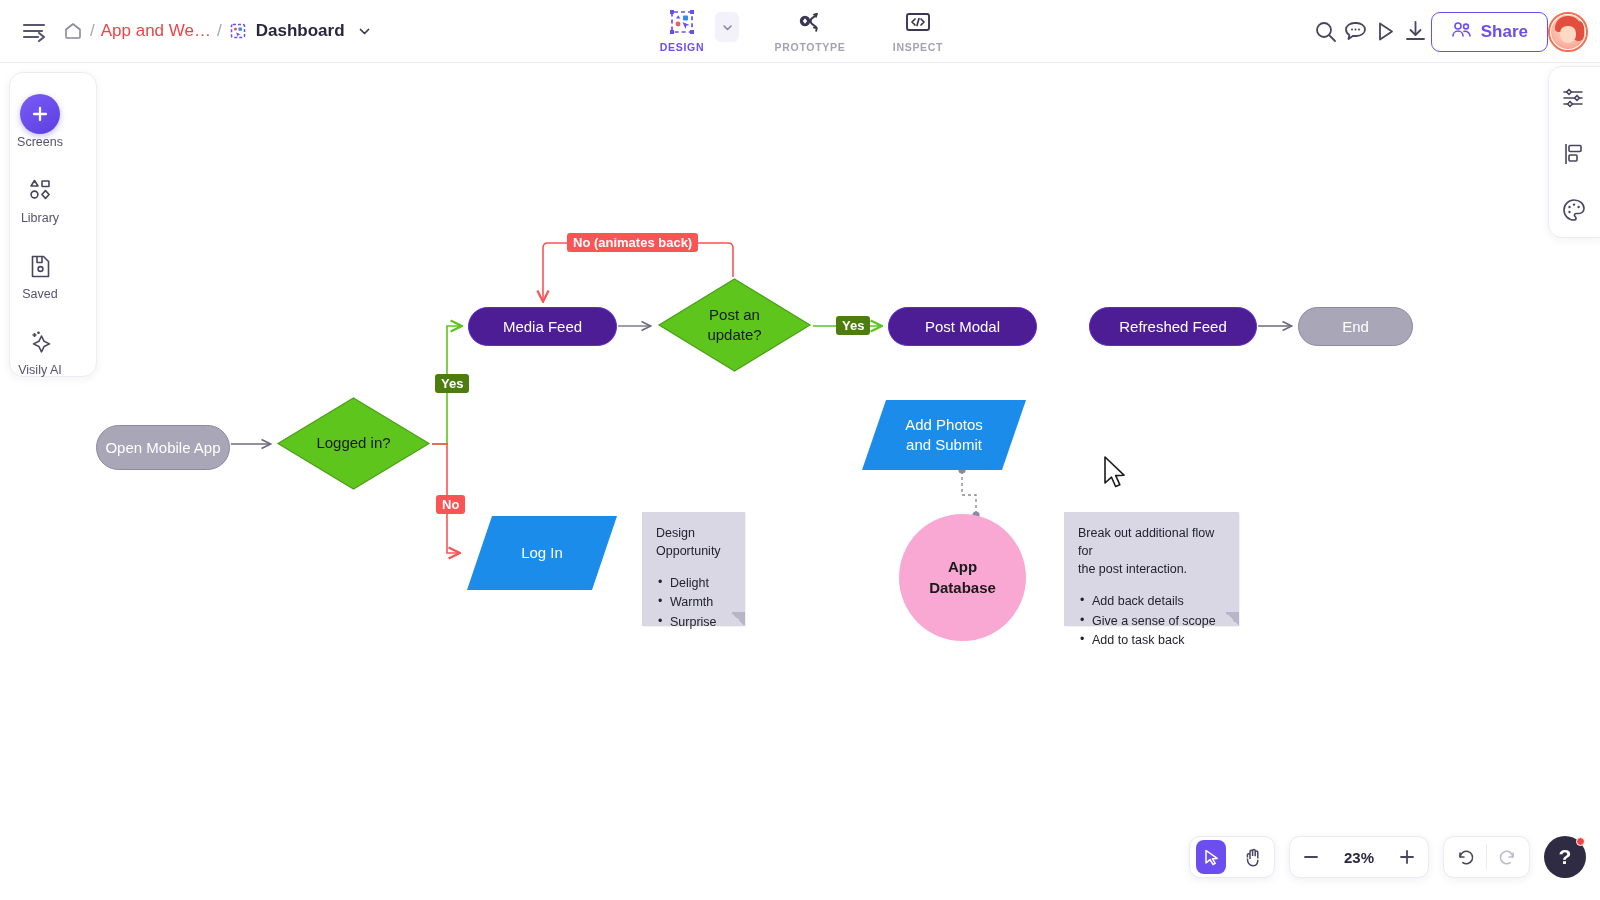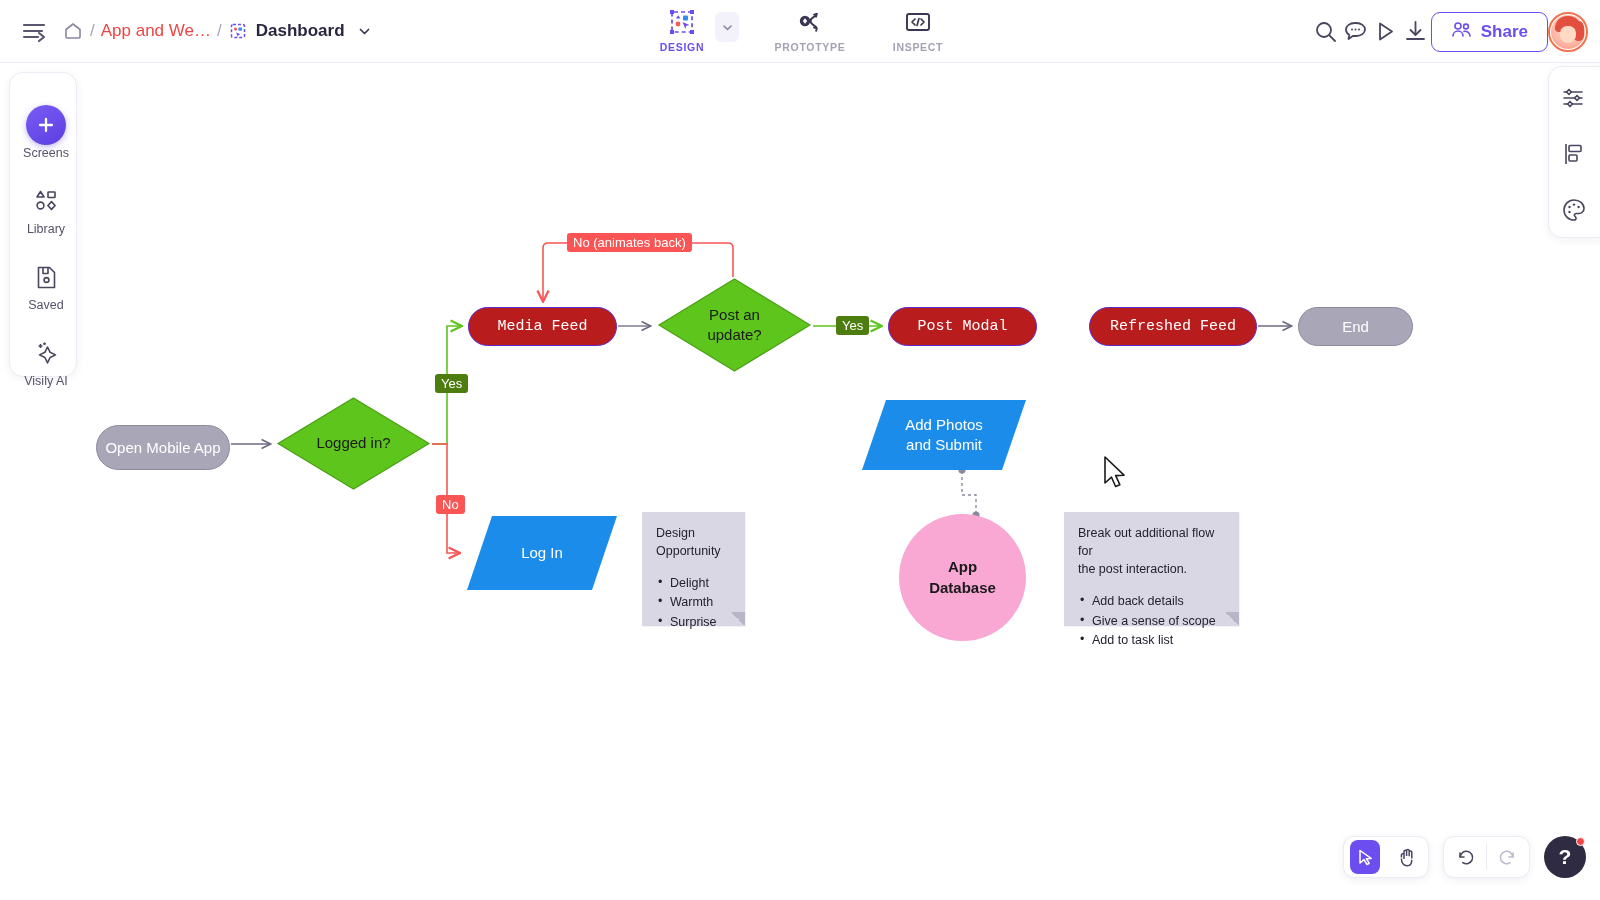--- a/index.html
+++ b/index.html
@@ -52,24 +52,24 @@
     border: 2.5px solid #f4704e; padding:1px; cursor:pointer;
     display:flex;align-items:center;justify-content:center; background:#fff;
   }
   .avatar-inner { width:100%;height:100%;border-radius:50%; background: radial-gradient(circle at 50% 38%, #ffd9cf 0%, #fbb6a4 60%, #f6907a 100%); position:relative; overflow:hidden;}
   .av-hair { position:absolute; left:4px; top:1px; width:26px; height:16px; background:#e24f3f; border-radius: 13px 13px 4px 4px;}
   .av-hair2 { position:absolute; left:22px; top:6px; width:11px; height:20px; background:#e24f3f; border-radius:6px;}
   .av-face { position:absolute; left:9px; top:11px; width:16px; height:17px; background:#ffd9c4; border-radius:8px 8px 9px 9px;}
 
   
   .left-rail {
-    position: absolute; left: 9px; top: 72px; width: 68px; height: 305px;
+    position: absolute; left: 9px; top: 72px; width: 88px; height: 305px;
     background: #fff; border: 1px solid #edebf3; border-radius: 14px;
     box-shadow: 0 2px 10px rgba(40,30,80,.06);
-    display: flex; flex-direction: column; align-items: flex-end; padding-top: 29px; gap: 12px; z-index: 40;
+    display: flex; flex-direction: column; align-items: flex-start; padding-top: 18px; gap: 12px; z-index: 40;
   }
   .rail-item { width: 60px; display:flex; flex-direction: column; align-items:center; cursor:pointer; padding: 6px 0; }
   .rail-ico { height: 34px; display:flex; align-items:center; justify-content:center; }
   .rail-lbl { font-size: 12.5px; color: #57526b; margin-top: 4px; }
   .plus-circle {
     width: 40px; height: 40px; border-radius: 50%;
     background: linear-gradient(145deg,#7a5cf5 0%, #5b3fe0 100%);
     display:flex; align-items:center; justify-content:center;
     box-shadow: 0 2px 6px rgba(90,60,220,.35);
   }
@@ -87,40 +87,40 @@
   .canvas { position:absolute; left:0; top:63px; width:1600px; height:837px; background:#fff; overflow:hidden; }
   .canvas svg.wires { position:absolute; left:0; top:0; width:1600px; height:837px; }
 
   .node { position: absolute; display:flex; align-items:center; justify-content:center; text-align:center; }
   .node .txt { position:relative; z-index:2; pointer-events:none; }
 
   .pill {
     border-radius: 999px;
     font-size: 15px; color:#fff;
   }
-  .pill.purple { background:#b91c1c; border:1.5px solid #5b2bd0;font-family:Liberation Mono, monospace; }
+  .pill.purple { background:#4c1d95; border:1.5px solid #5b2bd0; }
   .pill.grey   { background:#a9a6b8; border:1.5px solid #8d8aa0; }
 
   .diamond-wrap { position:absolute; }
   .diamond-label {
     position:absolute; inset:0; display:flex; align-items:center; justify-content:center;
     font-size:15px; color:#1a1a1a; line-height:1.35; text-align:center; pointer-events:none;
   }
 
   .para { position:absolute; }
   .para-label { position:absolute; inset:0; display:flex; align-items:center; justify-content:center; font-size:15px; color:#fff; line-height:1.35; text-align:center; pointer-events:none;}
 
   .circle-node {
     position:absolute; border-radius:50%; background:#f9a8d4;
     display:flex; align-items:center; justify-content:center;
     font-size:15px; font-weight:700; color:#1a1a1a; text-align:center; line-height:1.35;
   }
 
   .edge-label {
-    position:absolute; color:#fff; font-size:13px; font-weight:400;
+    position:absolute; color:#fff; font-size:13px; font-weight:700;
     padding: 2px 6px; border-radius: 3px; z-index: 6; white-space: nowrap;
   }
   .edge-label.green { background:#4d7c0f; }
   .edge-label.red { background:#fb5454; }
 
   .note {
     position:absolute; background:#d9d7e4; color:#232230;
     font-size:12.5px; line-height:1.45; padding: 12px 14px;
     box-shadow: 1px 1px 0 rgba(0,0,0,.05);
   }
@@ -472,21 +472,21 @@
       </ul>
       <span class="dogear"></span>
     </div>
 
     <div class="note" style="left:1064px; top:449px; width:175px; height:114px;">
       <div class="note-head">Break out additional flow for
 the post interaction.</div>
       <ul>
         <li>Add back details</li>
         <li>Give a sense of scope</li>
-        <li>Add to task list</li>
+        <li>Add to task back</li>
       </ul>
       <span class="dogear"></span>
     </div>
 
     <span class="cursor-arrow" style="left:1102px; top:392px;">
       <svg width="26" height="34" viewBox="0 0 26 34">
         <path d="M3 2 L3 28 L9.5 22.2 L13.6 31.5 L17.8 29.7 L13.7 20.6 L22 20.2 Z" fill="#fff" stroke="#1b1b1b" stroke-width="1.6" stroke-linejoin="round"></path>
       </svg>
     </span>
   </div>
@@ -501,20 +501,33 @@
         </span>
       </div>
       <div class="bbtn">
         <svg width="21" height="21" viewBox="0 0 21 21" fill="none" stroke="#4a455e" stroke-width="1.5" stroke-linejoin="round">
           <path d="M7 10V4.6a1.3 1.3 0 0 1 2.6 0V9M9.6 9V3.8a1.3 1.3 0 0 1 2.6 0V9M12.2 9.2V5.2a1.3 1.3 0 0 1 2.6 0v6.2M4.4 10.4V8.1a1.3 1.3 0 0 1 2.6 0v4"></path>
           <path d="M4.4 11.5c0 4.2 2.3 7.2 5.8 7.2 3.3 0 4.6-2.5 4.6-6"></path>
           </svg>
       </div>
     </div>
 
+    <div class="bgroup">
+      <div class="bbtn">
+        <svg width="18" height="18" viewBox="0 0 18 18" stroke="#4a455e" stroke-width="1.8" stroke-linecap="round">
+            <path d="M3 9h12"></path>
+          </svg>
+      </div>
+      <span class="zoomval">23%</span>
+      <div class="bbtn">
+        <svg width="18" height="18" viewBox="0 0 18 18" stroke="#4a455e" stroke-width="1.8" stroke-linecap="round">
+            <path d="M9 3v12M3 9h12"></path>
+          </svg>
+      </div>
+    </div>
 
     <div class="bgroup">
       <div class="bbtn">
         <svg width="20" height="20" viewBox="0 0 20 20" fill="none" stroke="#4a455e" stroke-width="1.6" stroke-linecap="round" stroke-linejoin="round">
           <path d="M5 6v4h4"></path>
             <path d="M5.2 10A6.2 6.2 0 1 1 7.8 15.6"></path>
           </svg>
       </div>
       <span class="divider-v"></span>
       <div class="bbtn">

